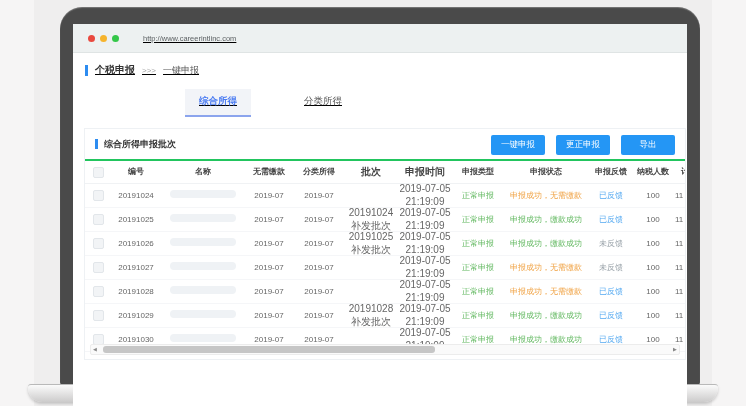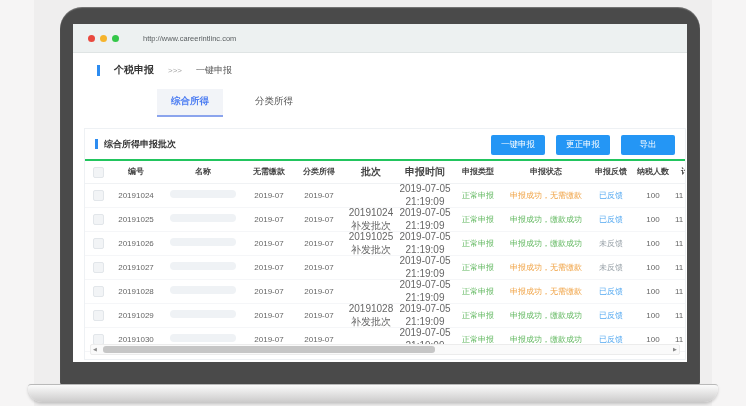--- a/index.html
+++ b/index.html
@@ -7,38 +7,38 @@
        font-family:"Liberation Sans","DejaVu Sans",sans-serif;}
   .bg-stripe-l,.bg-stripe-r{position:absolute;top:0;bottom:0;width:34px;background:#f6f5f5;}
   .bg-stripe-l{left:0;} .bg-stripe-r{right:0;}
 
   
   .bezel{position:absolute;left:60px;top:7px;width:640px;height:378px;background:#4a4a4a;
          border-radius:22px 22px 3px 3px;box-shadow:inset 0 1px 1px rgba(255,255,255,.25);}
   .base{position:absolute;left:28px;top:384px;width:690px;height:17px;
         background:linear-gradient(#fbfbfb,#cccbcb);border-radius:3px 3px 14px 14px;
         border-top:1px solid #b9b9b9;box-shadow:0 2px 3px rgba(0,0,0,.18);}
-  .screen{position:absolute;left:73px;top:24px;width:614px;height:338px;background:#fff;overflow:hidden;}
+  .screen{position:absolute;left:73px;top:24px;width:614px;height:383px;background:#fff;overflow:hidden;text-decoration:underline;}
 
   
   .chrome{height:28px;background:#edf1f1;border-bottom:1px solid #dfe4e4;display:flex;align-items:center;}
   .dots{display:flex;gap:5px;margin-left:15px;}
   .dot{width:7px;height:7px;border-radius:50%;}
   .dot.r{background:#e9493f;} .dot.y{background:#f6b42c;} .dot.g{background:#34c749;}
   .url{margin-left:24px;font-size:7.5px;color:#5a5f61;}
 
   
-  .crumbs{display:flex;align-items:center;margin:10px 0 0 24px;gap:14px;}
+  .crumbs{display:flex;align-items:center;margin:10px 0 0 12px;gap:7px;}
   .bluebar{width:3px;height:11px;background:#2d8cf0;}
   .crumb-sec{font-size:10px;font-weight:bold;color:#333;}
   .crumb-sep{font-size:8px;color:#a6a6a6;}
   .crumb-page{font-size:9px;color:#555;}
 
   
-  .tabsrow{display:flex;gap:18px;margin-top:12px;padding-left:84px;}
+  .tabsrow{display:flex;gap:39px;margin-top:12px;padding-left:112px;}
   .tab{font-size:9.5px;color:#555;padding:6px 14px 7px;cursor:pointer;}
   .tab.active{background:#f2f4f8;color:#4d7df2;font-weight:bold;border-bottom:2px solid #8ba4ed;}
 
   
   .panel{position:absolute;left:11px;top:104px;width:602px;height:232px;
          border:1px solid #eef1f4;background:#fff;box-sizing:border-box;}
   .panel-head{height:30px;display:flex;align-items:center;padding:0 10px;border-bottom:2px solid #22c55e;}
   .panel-bar{width:3px;height:10px;background:#2d8cf0;margin-right:6px;}
   .panel-title{font-size:9px;font-weight:bold;color:#333;}
   .spacer{flex:1;}

